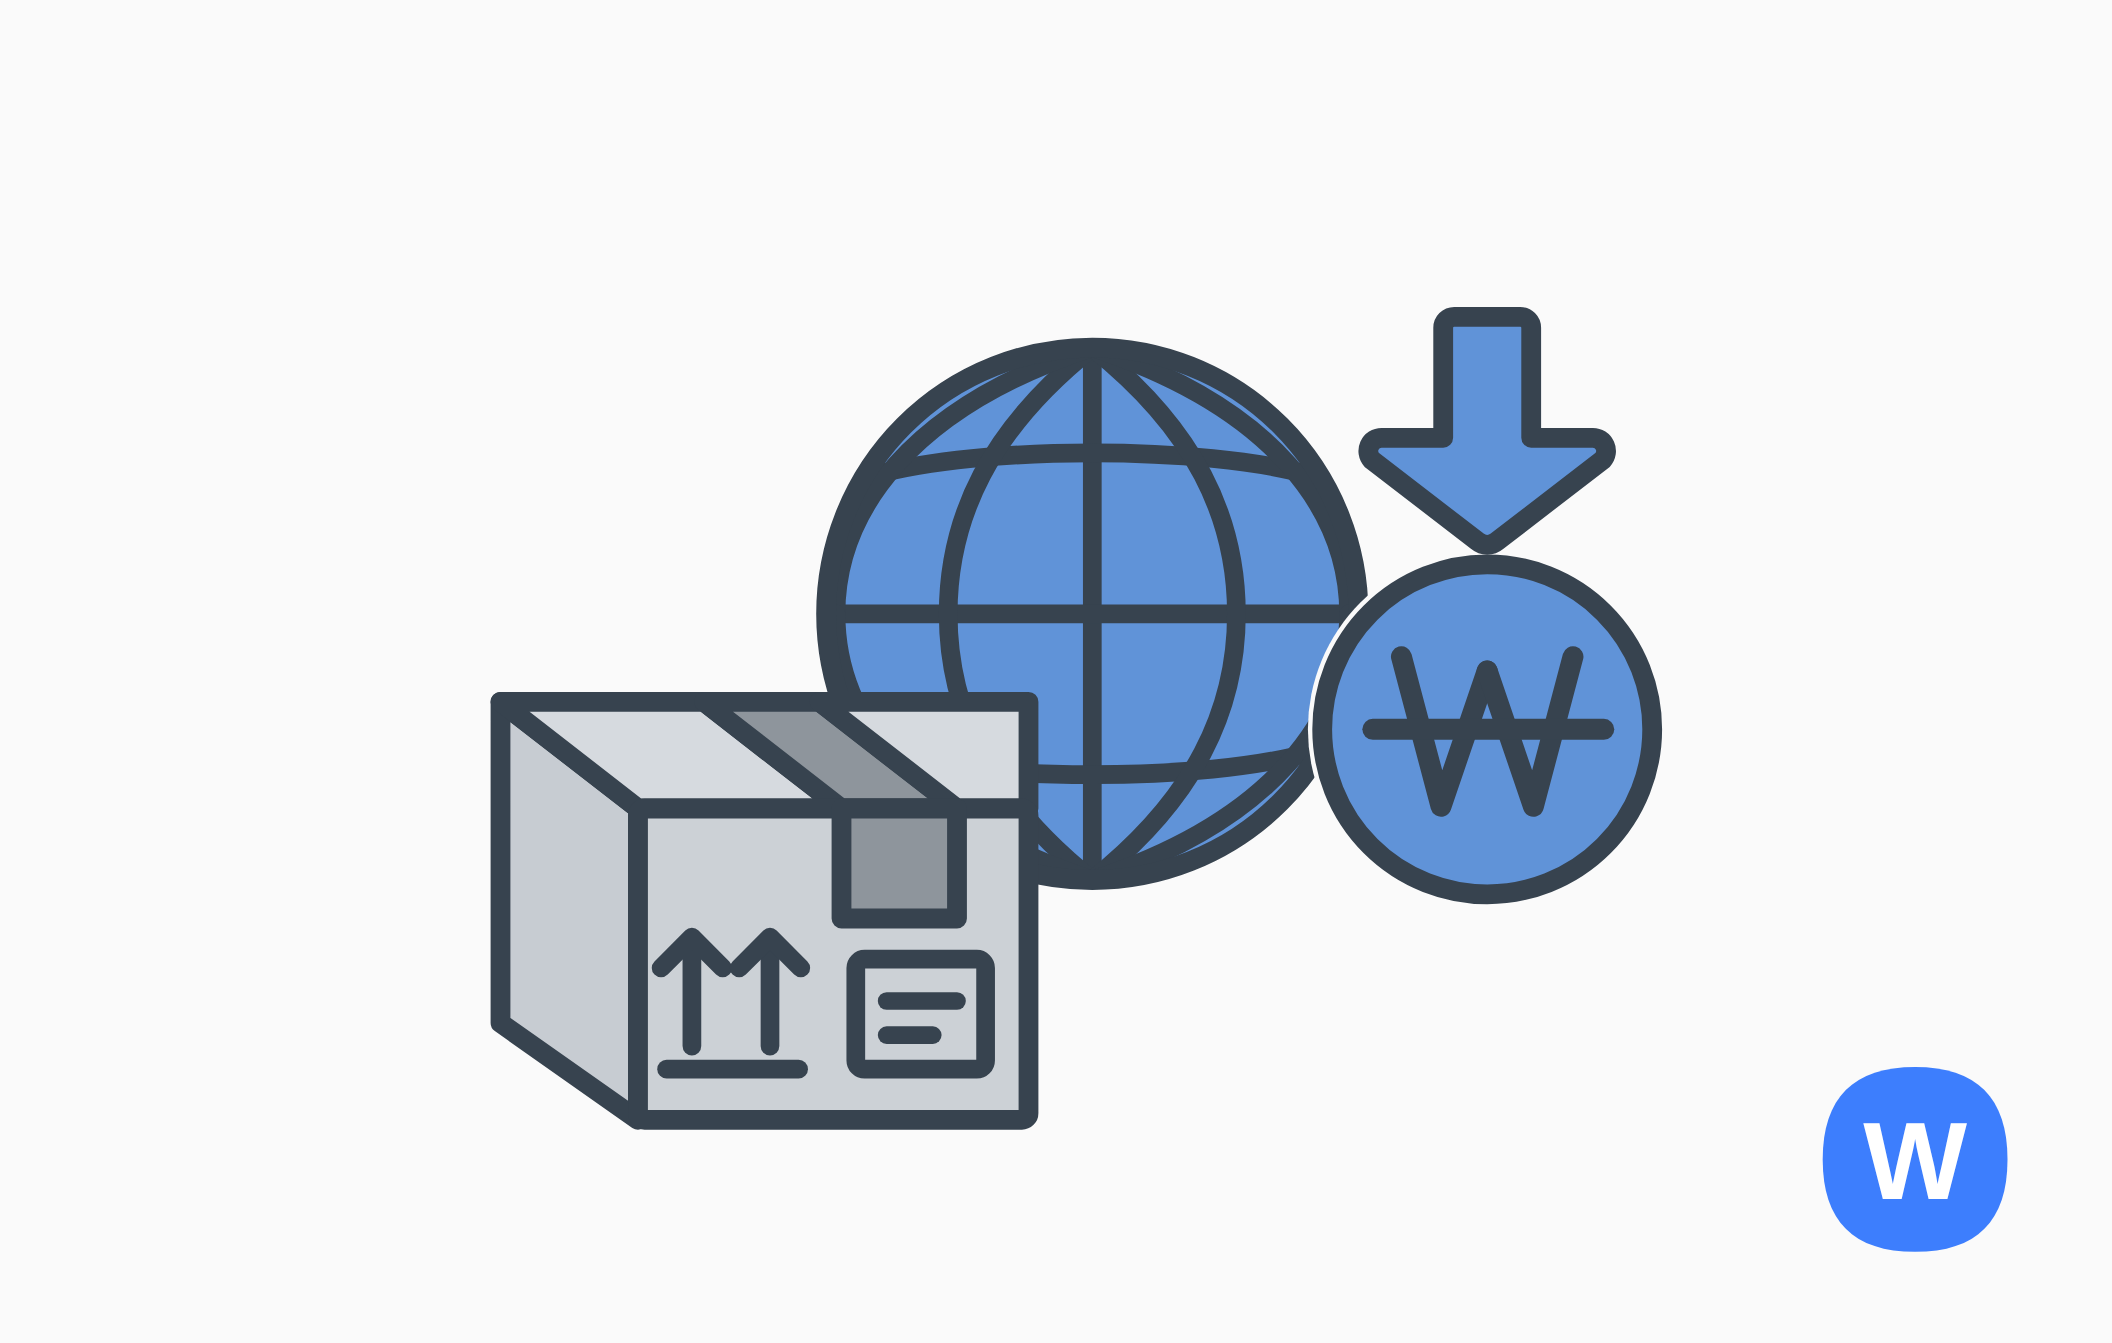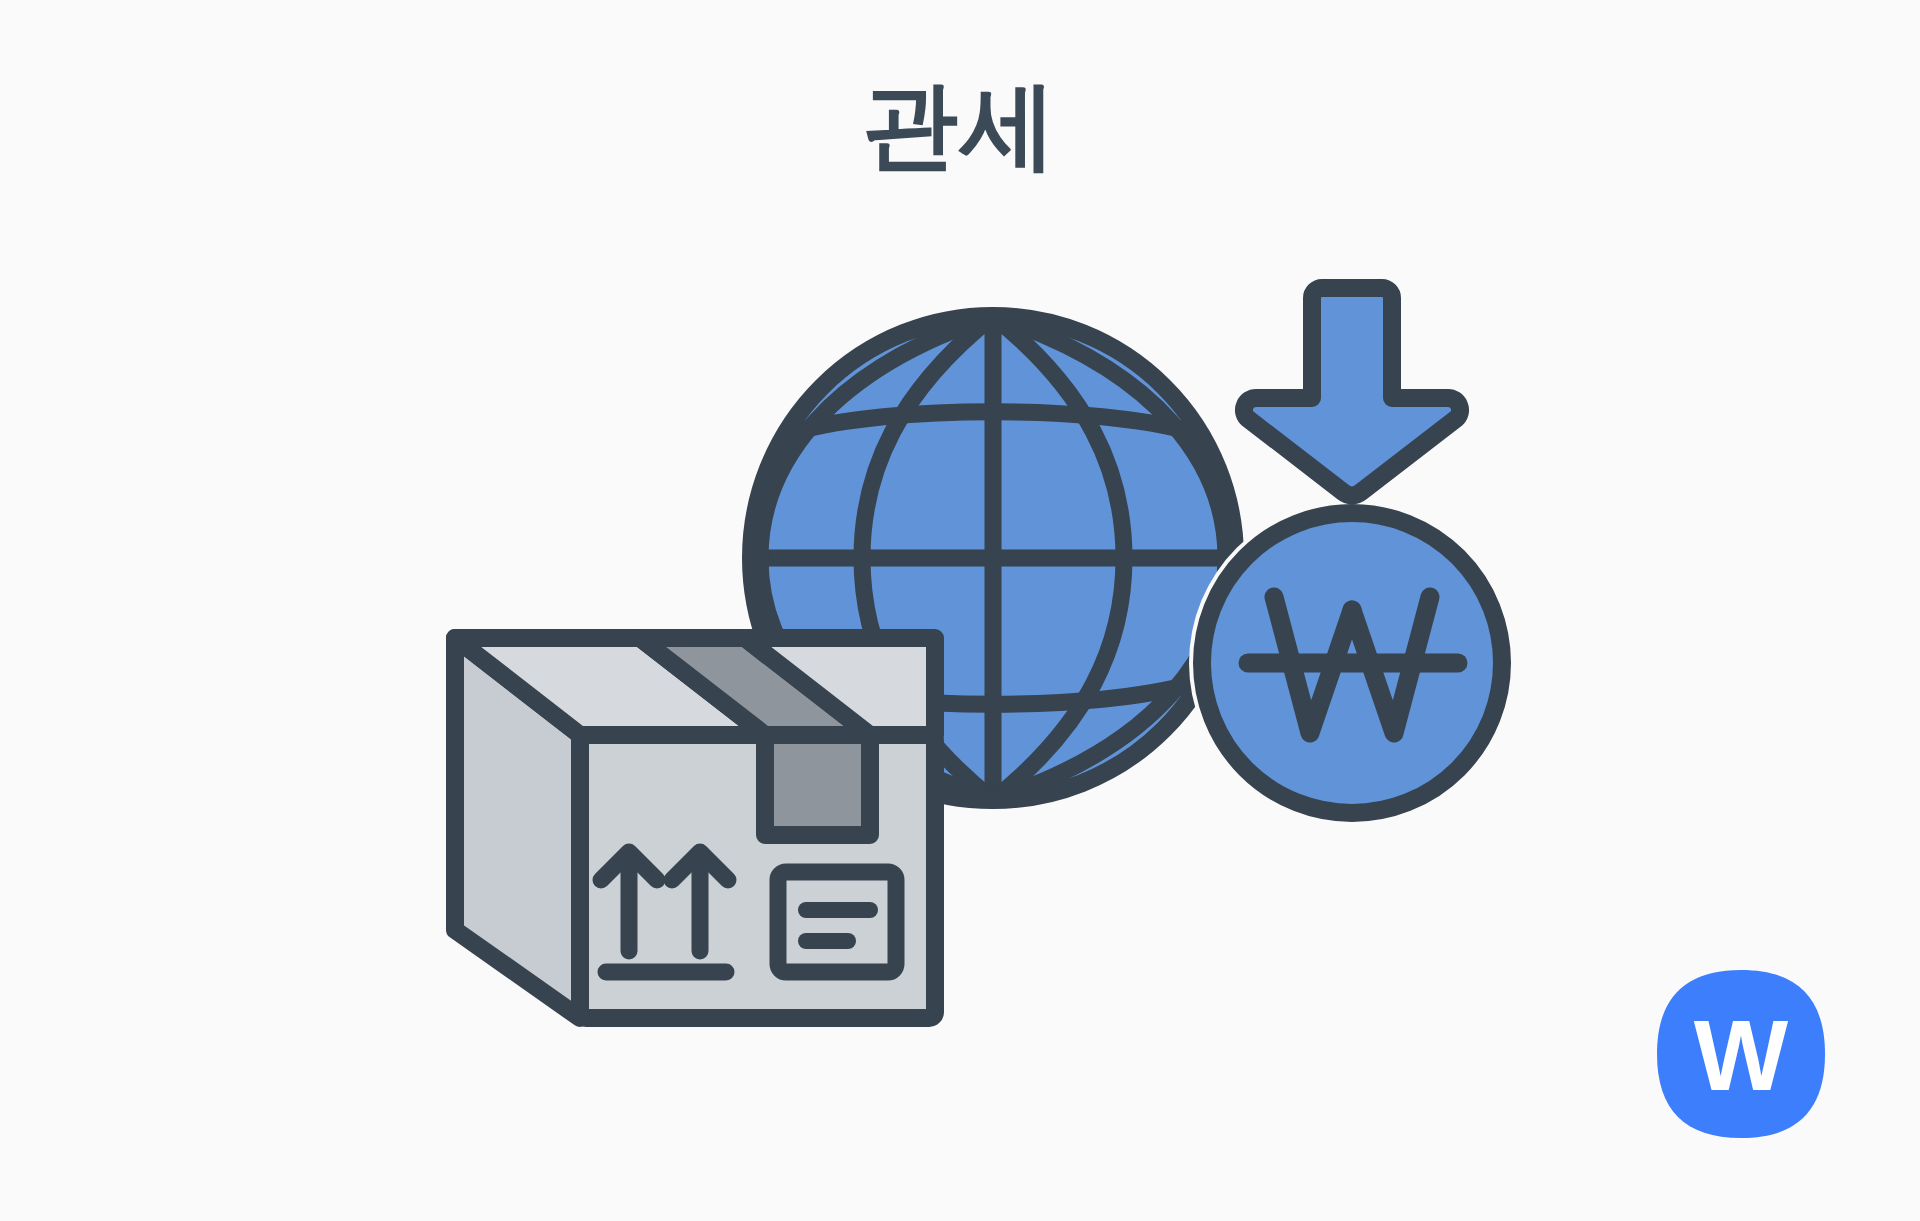--- a/index.html
+++ b/index.html
@@ -60,21 +60,20 @@
     width: 172px;
     height: 172px;
   }
   .brand-logo svg { display:block; width:172px; height:172px; }
 </style>
 </head>
 <body>
 
 <div id="canvas">
 
-  <div class="title">관세</div>
 
   <div class="illustration">
     <svg viewBox="0 0 1920 1221" xmlns="http://www.w3.org/2000/svg">
 
       <defs>
 
         <clipPath id="globeClip">
           <circle cx="993" cy="558" r="242"></circle>
         </clipPath>
 

